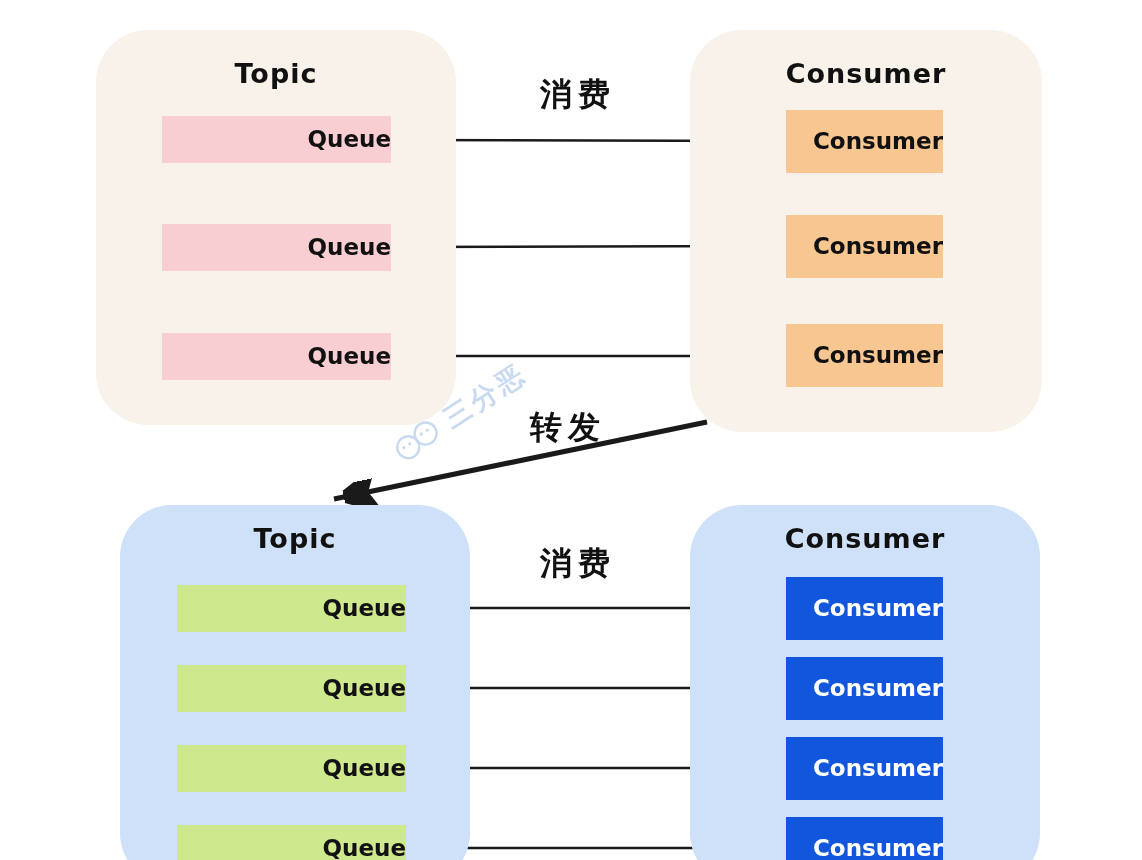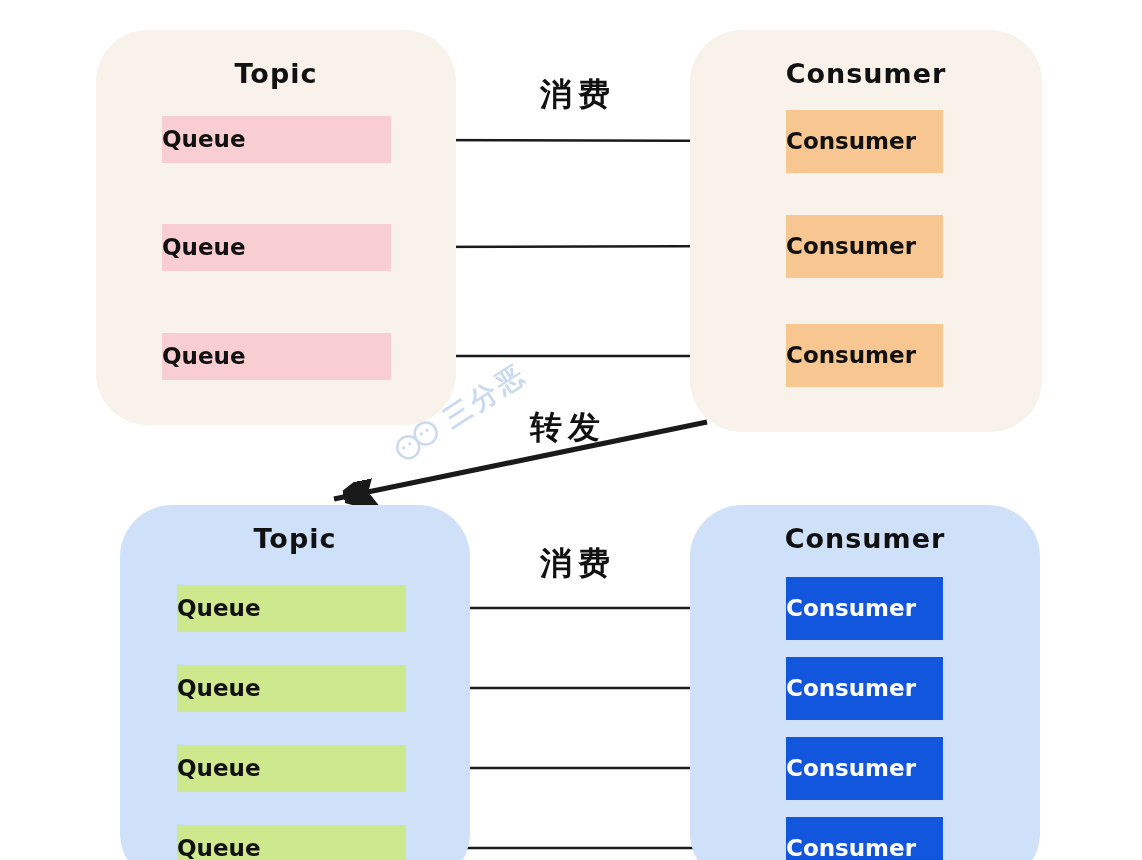--- a/index.html
+++ b/index.html
@@ -10,21 +10,21 @@
     color:#1a1a1a;
   }
   .group{position:absolute;border-radius:52px;}
   .group.cream{background:#f8f2ea;}
   .group.blue{background:#cfe0f9;}
   .group-title{
     position:absolute;left:0;right:0;text-align:center;
     font-size:27px;font-weight:700;letter-spacing:1px;color:#111;
   }
   .node{
-    position:absolute;text-align:left;
+    position:absolute;text-align:right;
     font-size:23px;font-weight:700;color:#111;
   }
   .node.pink{background:#f9ced2;}
   .node.orange{background:#f8c791;}
   .node.green{background:#cee88d;}
   .node.royal{background:#1256dd;color:#ffffff;}
   .qsize{width:229px;height:47px;line-height:47px;}
   .csize{width:157px;height:63px;line-height:63px;}
   .cn-label{
     position:absolute;font-size:32px;font-weight:700;color:#111;

